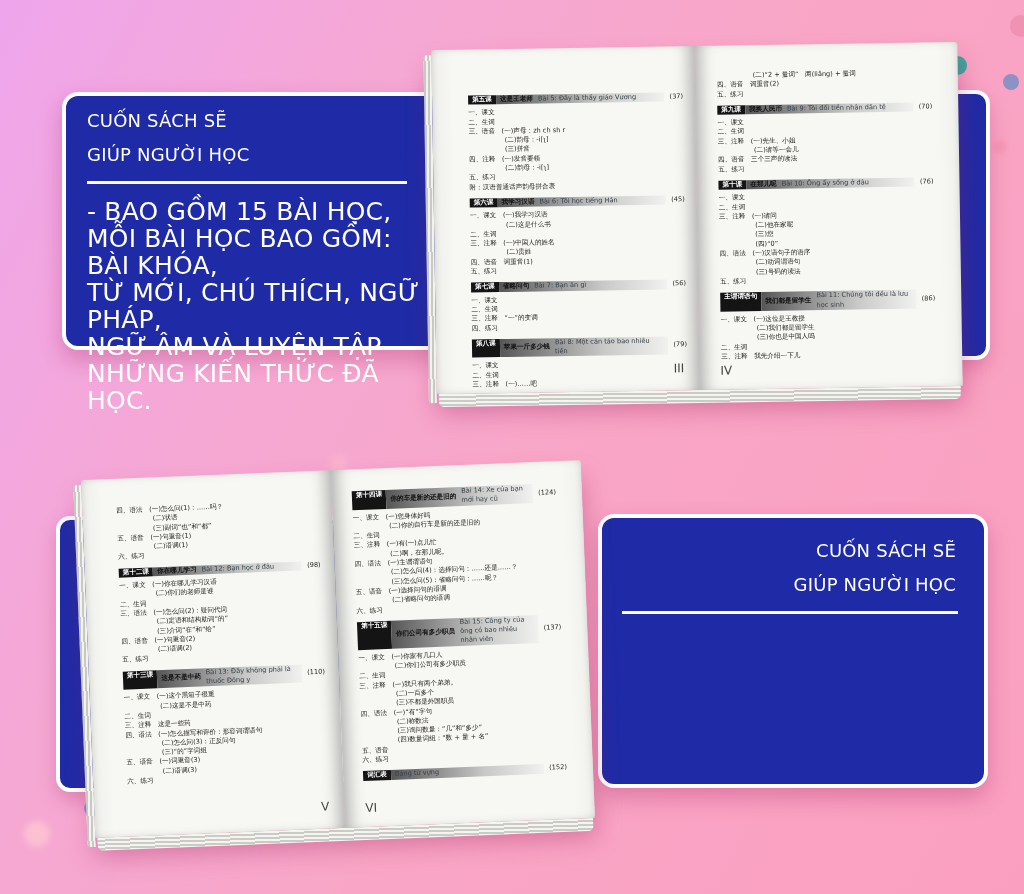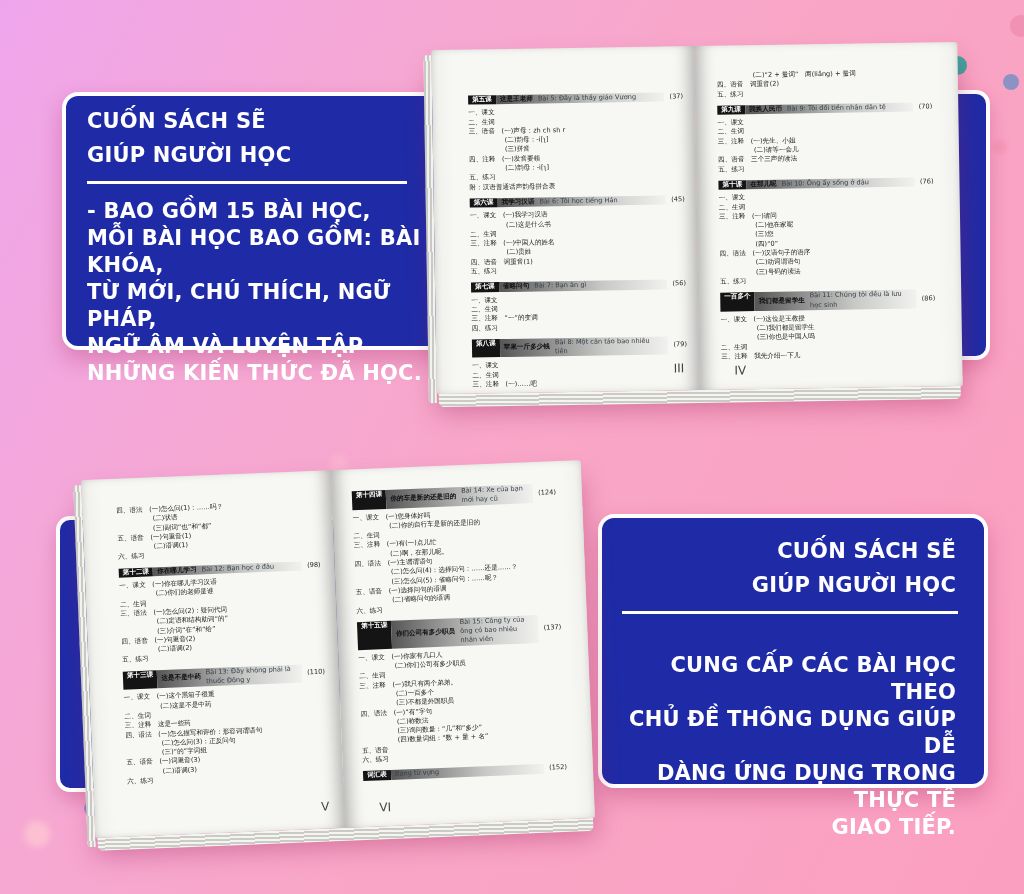--- a/index.html
+++ b/index.html
@@ -17,25 +17,25 @@
   .blob-pink-m{left:330px;top:455px;width:18px;height:18px;background:#fcb9cf;filter:blur(3px);opacity:.6;z-index:1;}
   
   .panel{position:absolute;background:#1f2ba6;border:4px solid #fff;border-radius:16px;
     box-shadow:0 10px 22px rgba(160,30,90,.30);color:#fff;box-sizing:border-box;}
   .panel-tl{left:62px;top:92px;width:396px;height:258px;padding:8px 20px 0 21px;z-index:2;}
   .panel-br{left:598px;top:514px;width:390px;height:274px;padding:16px 28px 0 20px;text-align:right;z-index:2;}
   .panel-sliver{position:absolute;background:#1f2ba6;border:4px solid #fff;border-radius:14px;
     box-shadow:0 8px 18px rgba(160,30,90,.25);z-index:1;}
   .sliver-tr{left:760px;top:90px;width:222px;height:262px;}
   .sliver-bl{left:56px;top:516px;width:280px;height:268px;}
-  .panel-title{font-size:21px;font-weight:bold;line-height:34px;white-space:pre-line;letter-spacing:.2px;}
+  .panel-title{font-size:18px;font-weight:normal;line-height:34px;white-space:pre-line;letter-spacing:.2px;}
   .panel-rule{height:3px;background:#fff;border:0;margin:9px 0 14px 0;}
   .panel-tl .panel-rule{width:320px;}
   .panel-br .panel-rule{width:336px;margin-left:auto;}
-  .panel-body{font-size:21px;font-weight:bold;line-height:27px;white-space:pre-line;letter-spacing:.2px;}
+  .panel-body{font-size:25px;font-weight:normal;line-height:27px;white-space:pre-line;letter-spacing:.2px;}
   
   .book{position:absolute;display:flex;z-index:3;
     box-shadow:0 18px 26px rgba(150,25,85,.38);}
   .book-top{left:434px;top:46px;width:526px;height:344px;transform:rotate(-0.9deg);}
   .book-bottom{left:88px;top:470px;width:500px;height:358px;transform:rotate(-2.3deg);}
   .page{position:relative;width:50%;height:100%;background:#f6f6f3;box-sizing:border-box;overflow:hidden;}
   .page.pleft{border-radius:3px 0 0 3px;
     box-shadow:inset -14px 0 16px -9px rgba(0,0,0,.30), inset 3px 0 6px -2px rgba(0,0,0,.12);
     background:linear-gradient(90deg,#efefeb 0%,#f7f7f4 8%,#f7f7f4 100%);}
   .page.pright{border-radius:0 3px 3px 0;
@@ -57,21 +57,21 @@
   .i1{padding-left:36px;}
   .lh{display:flex;align-items:stretch;margin:6px 0 4px 0;}
   .lh .lab{background:#141414;color:#fff;padding:0 4px;white-space:nowrap;font-weight:bold;}
   .lh .bar{flex:1;display:flex;gap:5px;padding:0 4px;align-items:center;min-width:0;
     background:linear-gradient(90deg,#565656 0%,#8f8f8f 30%,#c9c9c7 62%,#f1f1ef 100%);}
   .lh .cn{font-weight:bold;color:#101010;white-space:nowrap;}
   .lh .vn{color:#35424a;}
   .lh .pg{margin-left:5px;color:#23221f;white-space:nowrap;align-self:center;}
   .pgnum{position:absolute;font-size:12px;color:#44433f;}
   .pleft .pgnum{right:15px;bottom:15px;}
-  .pright .pgnum{left:35px;bottom:12px;}
+  .pright .pgnum{left:21px;bottom:12px;}
 </style>
 </head>
 <body>
 
 <div class="canvas">
 
   <div class="dot dot-teal"></div>
   <div class="dot dot-purple-tr"></div>
   <div class="dot dot-pink-corner"></div>
   <div class="dot dot-purple-bl"></div>
@@ -91,24 +91,20 @@
 TỪ MỚI, CHÚ THÍCH, NGỮ PHÁP,
 NGỮ ÂM VÀ LUYỆN TẬP
 NHỮNG KIẾN THỨC ĐÃ HỌC.</div>
   </div>
 
   <div class="panel panel-br">
     <div class="panel-title">CUỐN SÁCH SẼ
 GIÚP NGƯỜI HỌC</div>
     <div class="panel-rule"></div>
     <div style="height:24px"></div>
-    <div class="panel-body">CUNG CẤP CÁC BÀI HỌC THEO
-CHỦ ĐỀ THÔNG DỤNG GIÚP DỄ
-DÀNG ỨNG DỤNG TRONG THỰC TẾ
-GIAO TIẾP.</div>
   </div>
 
   <div class="book book-top">
     <div class="stack-left"></div>
     <div class="stack-bottom"></div>
     <div class="page pleft">
       <div class="toc">
           <div class="lh">
             <span class="lab">第五课</span>
             <span class="bar">
@@ -198,21 +194,21 @@
           <div class="ln i0">二、生词</div>
           <div class="ln i0">三、注释　(一)请问</div>
           <div class="ln i1">(二)他在家呢</div>
           <div class="ln i1">(三)您</div>
           <div class="ln i1">(四)“0”</div>
           <div class="ln i0">四、语法　(一)汉语句子的语序</div>
           <div class="ln i1">(二)动词谓语句</div>
           <div class="ln i1">(三)号码的读法</div>
           <div class="ln i0">五、练习</div>
           <div class="lh">
-            <span class="lab">一百多个</span>
+            <span class="lab">主谓谓语句</span>
             <span class="bar">
               <span class="cn">我们都是留学生</span>
               <span class="vn">Bài 11: Chúng tôi đều là lưu học sinh</span>
             </span>
             <span class="pg">(86)</span>
           </div>
           <div class="ln i0">一、课文　(一)这位是王教授</div>
           <div class="ln i1">(二)我们都是留学生</div>
           <div class="ln i1">(三)你也是中国人吗</div>
           <div class="ln i0">二、生词</div>

